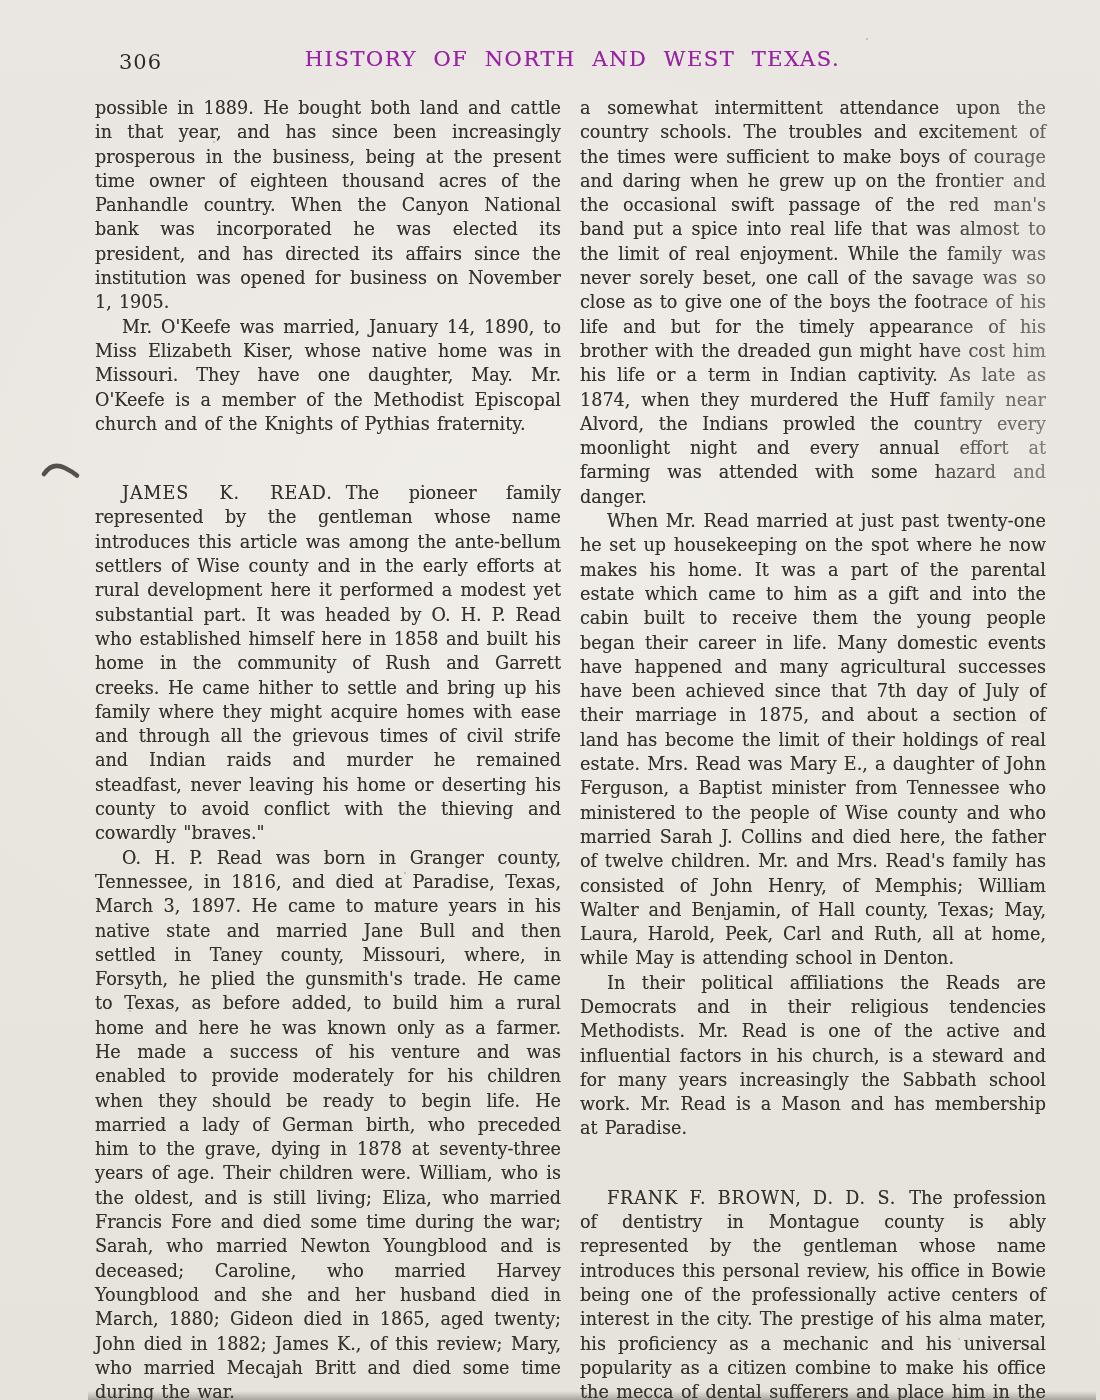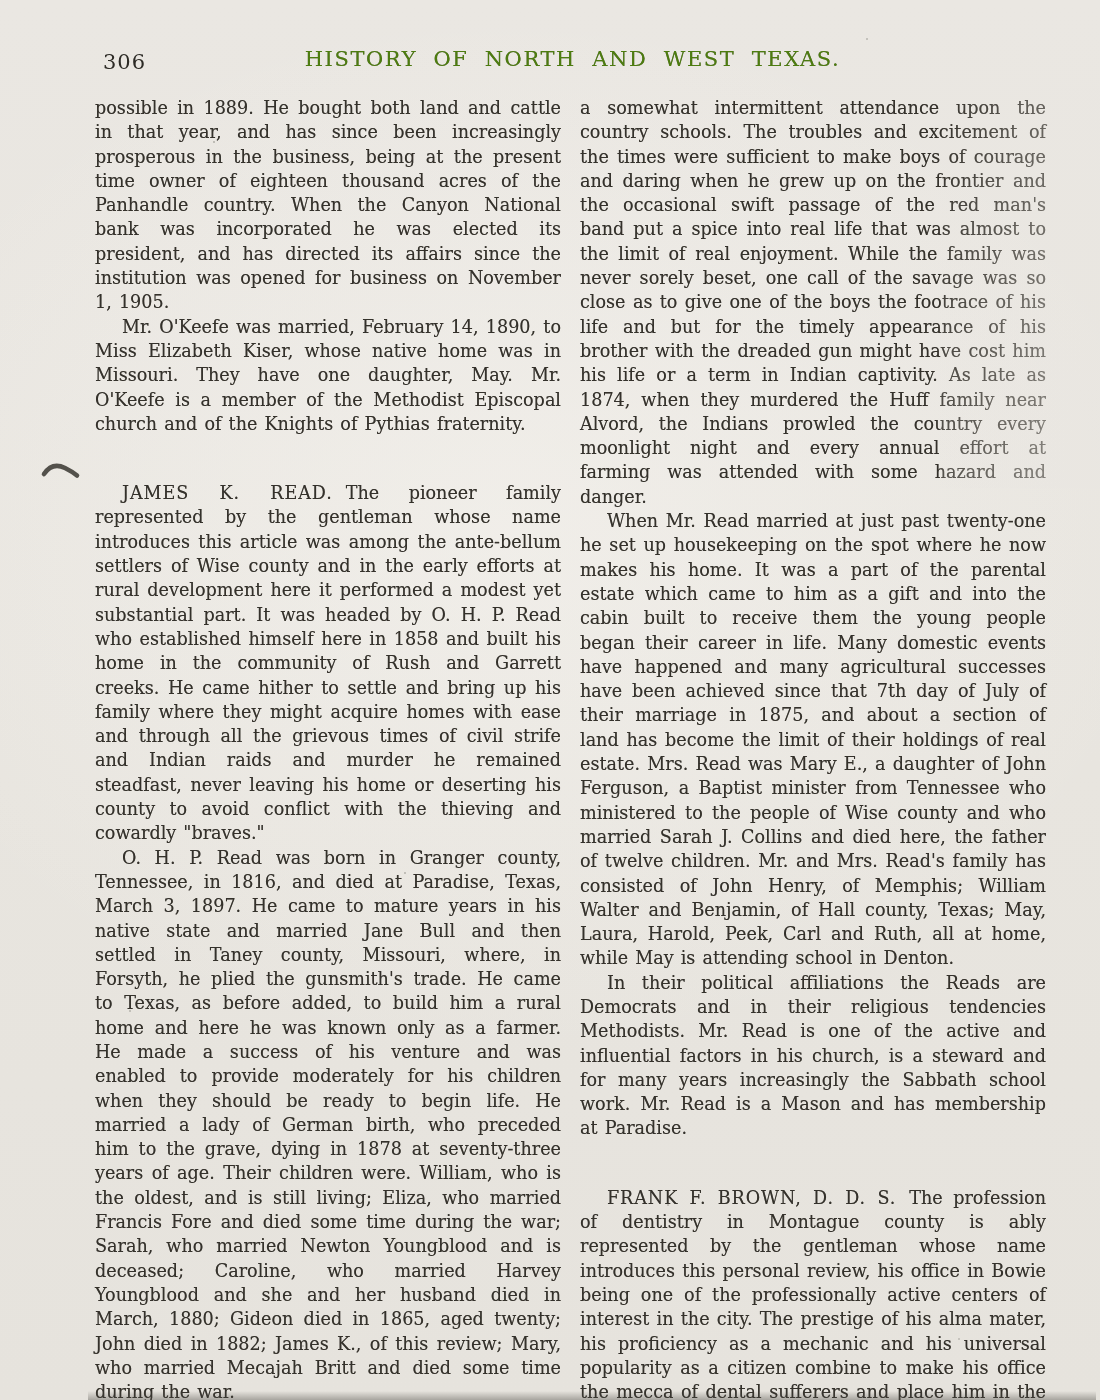--- a/index.html
+++ b/index.html
@@ -23,32 +23,32 @@
   
   .header-row {
     position: absolute;
     top: 47px;
     left: 95px;
     width: 955px;
     height: 32px;
   }
   .page-num {
     position: absolute;
-    left: 8px;
+    left: 24px;
     top: 3px;
     font-size: 21px;
     color: #2d2b26;
     letter-spacing: 1px;
   }
   .header-title {
     text-align: center;
     font-size: 21px;
     letter-spacing: 1.6px;
     word-spacing: 8px;
-    color: #4d7c0f;
+    color: #a21caf;
     text-shadow: 0 0 0.5px rgba(40,38,33,0.55);
   }
   
   .text-block {
     position: absolute;
     top: 96px;
     left: 95px;
     width: 952px;
     display: flex;
     gap: 19px;
@@ -127,21 +127,21 @@
 
   <div class="header-row">
     <span class="page-num">306</span>
     <div class="header-title">HISTORY OF NORTH AND WEST TEXAS.</div>
   </div>
 
   <div class="text-block">
 
     <div class="col">
       <p class="para"><span>possible in 1889. He bought both land and cattle in that year, and has since been increasingly prosperous in the business, being at the present time owner of eighteen thousand acres of the Panhandle country. When the Canyon National bank was incorporated he was elected its president, and has directed its affairs since the institution was opened for business on November 1, 1905.</span></p>
-      <p class="para indent"><span>Mr. O'Keefe was married, February 14, 1890, to Miss Elizabeth Kiser, whose native home was in Missouri. They have one daughter, May. Mr. O'Keefe is a member of the Methodist Episcopal church and of the Knights of Pythias fraternity.</span></p>
+      <p class="para indent"><span>Mr. O'Keefe was married, January 14, 1890, to Miss Elizabeth Kiser, whose native home was in Missouri. They have one daughter, May. Mr. O'Keefe is a member of the Methodist Episcopal church and of the Knights of Pythias fraternity.</span></p>
       <p class="para indent gap"><span class="lead">JAMES K. READ.</span><span>The pioneer family represented by the gentleman whose name introduces this article was among the ante-bellum settlers of Wise county and in the early efforts at rural development here it performed a modest yet substantial part. It was headed by O. H. P. Read who established himself here in 1858 and built his home in the community of Rush and Garrett creeks. He came hither to settle and bring up his family where they might acquire homes with ease and through all the grievous times of civil strife and Indian raids and murder he remained steadfast, never leaving his home or deserting his county to avoid conflict with the thieving and cowardly "braves."</span></p>
       <p class="para indent"><span>O. H. P. Read was born in Granger county, Tennessee, in 1816, and died at Paradise, Texas, March 3, 1897. He came to mature years in his native state and married Jane Bull and then settled in Taney county, Missouri, where, in Forsyth, he plied the gunsmith's trade. He came to Texas, as before added, to build him a rural home and here he was known only as a farmer. He made a success of his venture and was enabled to provide moderately for his children when they should be ready to begin life. He married a lady of German birth, who preceded him to the grave, dying in 1878 at seventy-three years of age. Their children were. William, who is the oldest, and is still living; Eliza, who married Francis Fore and died some time during the war; Sarah, who married Newton Youngblood and is deceased; Caroline, who married Harvey Youngblood and she and her husband died in March, 1880; Gideon died in 1865, aged twenty; John died in 1882; James K., of this review; Mary, who married Mecajah Britt and died some time during the war.</span></p>
       <p class="para indent"><span>James K. Read was a boy of five years when his father brought him to Wise county. He was born in Forsyth, Missouri, October 27, 1853, and the education he obtained came to him through</span></p>
     </div>
 
     <div class="col">
       <p class="para"><span>a somewhat intermittent attendance upon the country schools. The troubles and excitement of the times were sufficient to make boys of courage and daring when he grew up on the frontier and the occasional swift passage of the red man's band put a spice into real life that was almost to the limit of real enjoyment. While the family was never sorely beset, one call of the savage was so close as to give one of the boys the footrace of his life and but for the timely appearance of his brother with the dreaded gun might have cost him his life or a term in Indian captivity. As late as 1874, when they murdered the Huff family near Alvord, the Indians prowled the country every moonlight night and every annual effort at farming was attended with some hazard and danger.</span></p>
       <p class="para indent"><span>When Mr. Read married at just past twenty-one he set up housekeeping on the spot where he now makes his home. It was a part of the parental estate which came to him as a gift and into the cabin built to receive them the young people began their career in life. Many domestic events have happened and many agricultural successes have been achieved since that 7th day of July of their marriage in 1875, and about a section of land has become the limit of their holdings of real estate. Mrs. Read was Mary E., a daughter of John Ferguson, a Baptist minister from Tennessee who ministered to the people of Wise county and who married Sarah J. Collins and died here, the father of twelve children. Mr. and Mrs. Read's family has consisted of John Henry, of Memphis; William Walter and Benjamin, of Hall county, Texas; May, Laura, Harold, Peek, Carl and Ruth, all at home, while May is attending school in Denton.</span></p>
       <p class="para indent"><span>In their political affiliations the Reads are Democrats and in their religious tendencies Methodists. Mr. Read is one of the active and influential factors in his church, is a steward and for many years increasingly the Sabbath school work. Mr. Read is a Mason and has membership at Paradise.</span></p>
       <p class="para indent gap"><span class="lead">FRANK F. BROWN, D. D. S.</span><span>The profession of dentistry in Montague county is ably represented by the gentleman whose name introduces this personal review, his office in Bowie being one of the professionally active centers of interest in the city. The prestige of his alma mater, his proficiency as a mechanic and his universal popularity as a citizen combine to make his office the mecca of dental sufferers and place him in the category of eminent craftsmen in his line.</span></p>

